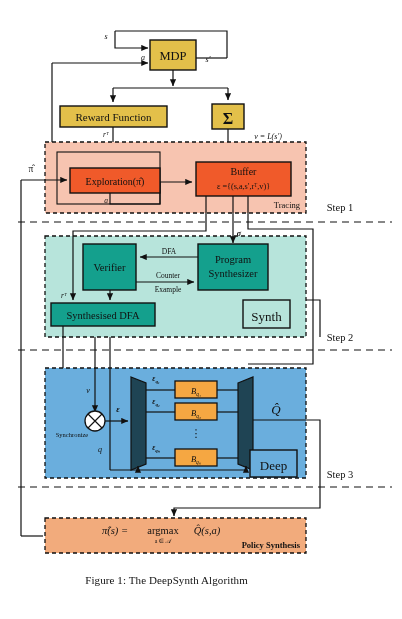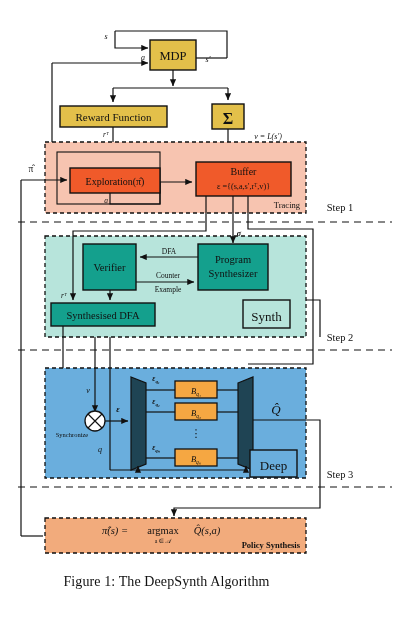--- a/index.html
+++ b/index.html
@@ -1,20 +1,20 @@
 <!DOCTYPE html>
 <html><head>
 <meta charset="utf-8">
 <style>
   html,body{margin:0;padding:0;background:#ffffff;}
   body{width:402px;height:619px;font-family:"Liberation Serif",serif;color:#1a1a1a;}
   #fig{position:relative;width:402px;height:619px;overflow:hidden;}
   svg{display:block;}
   .cap{position:absolute;left:0;top:574px;width:333px;text-align:center;
-       font-family:"Liberation Serif",serif;font-size:14px;color:#111;letter-spacing:.1px;}
+       font-family:"Liberation Serif",serif;font-size:11px;color:#111;letter-spacing:.1px;}
 </style>
 </head>
 <body>
 
 <div id="fig">
 <svg width="402" height="619" viewBox="0 0 402 619" xmlns="http://www.w3.org/2000/svg">
   <defs>
     <marker id="ar" markerWidth="7" markerHeight="7" refX="5.6" refY="2.6" orient="auto">
       <path d="M0,0 L5.8,2.6 L0,5.2 z" fill="#111"></path>
     </marker>

